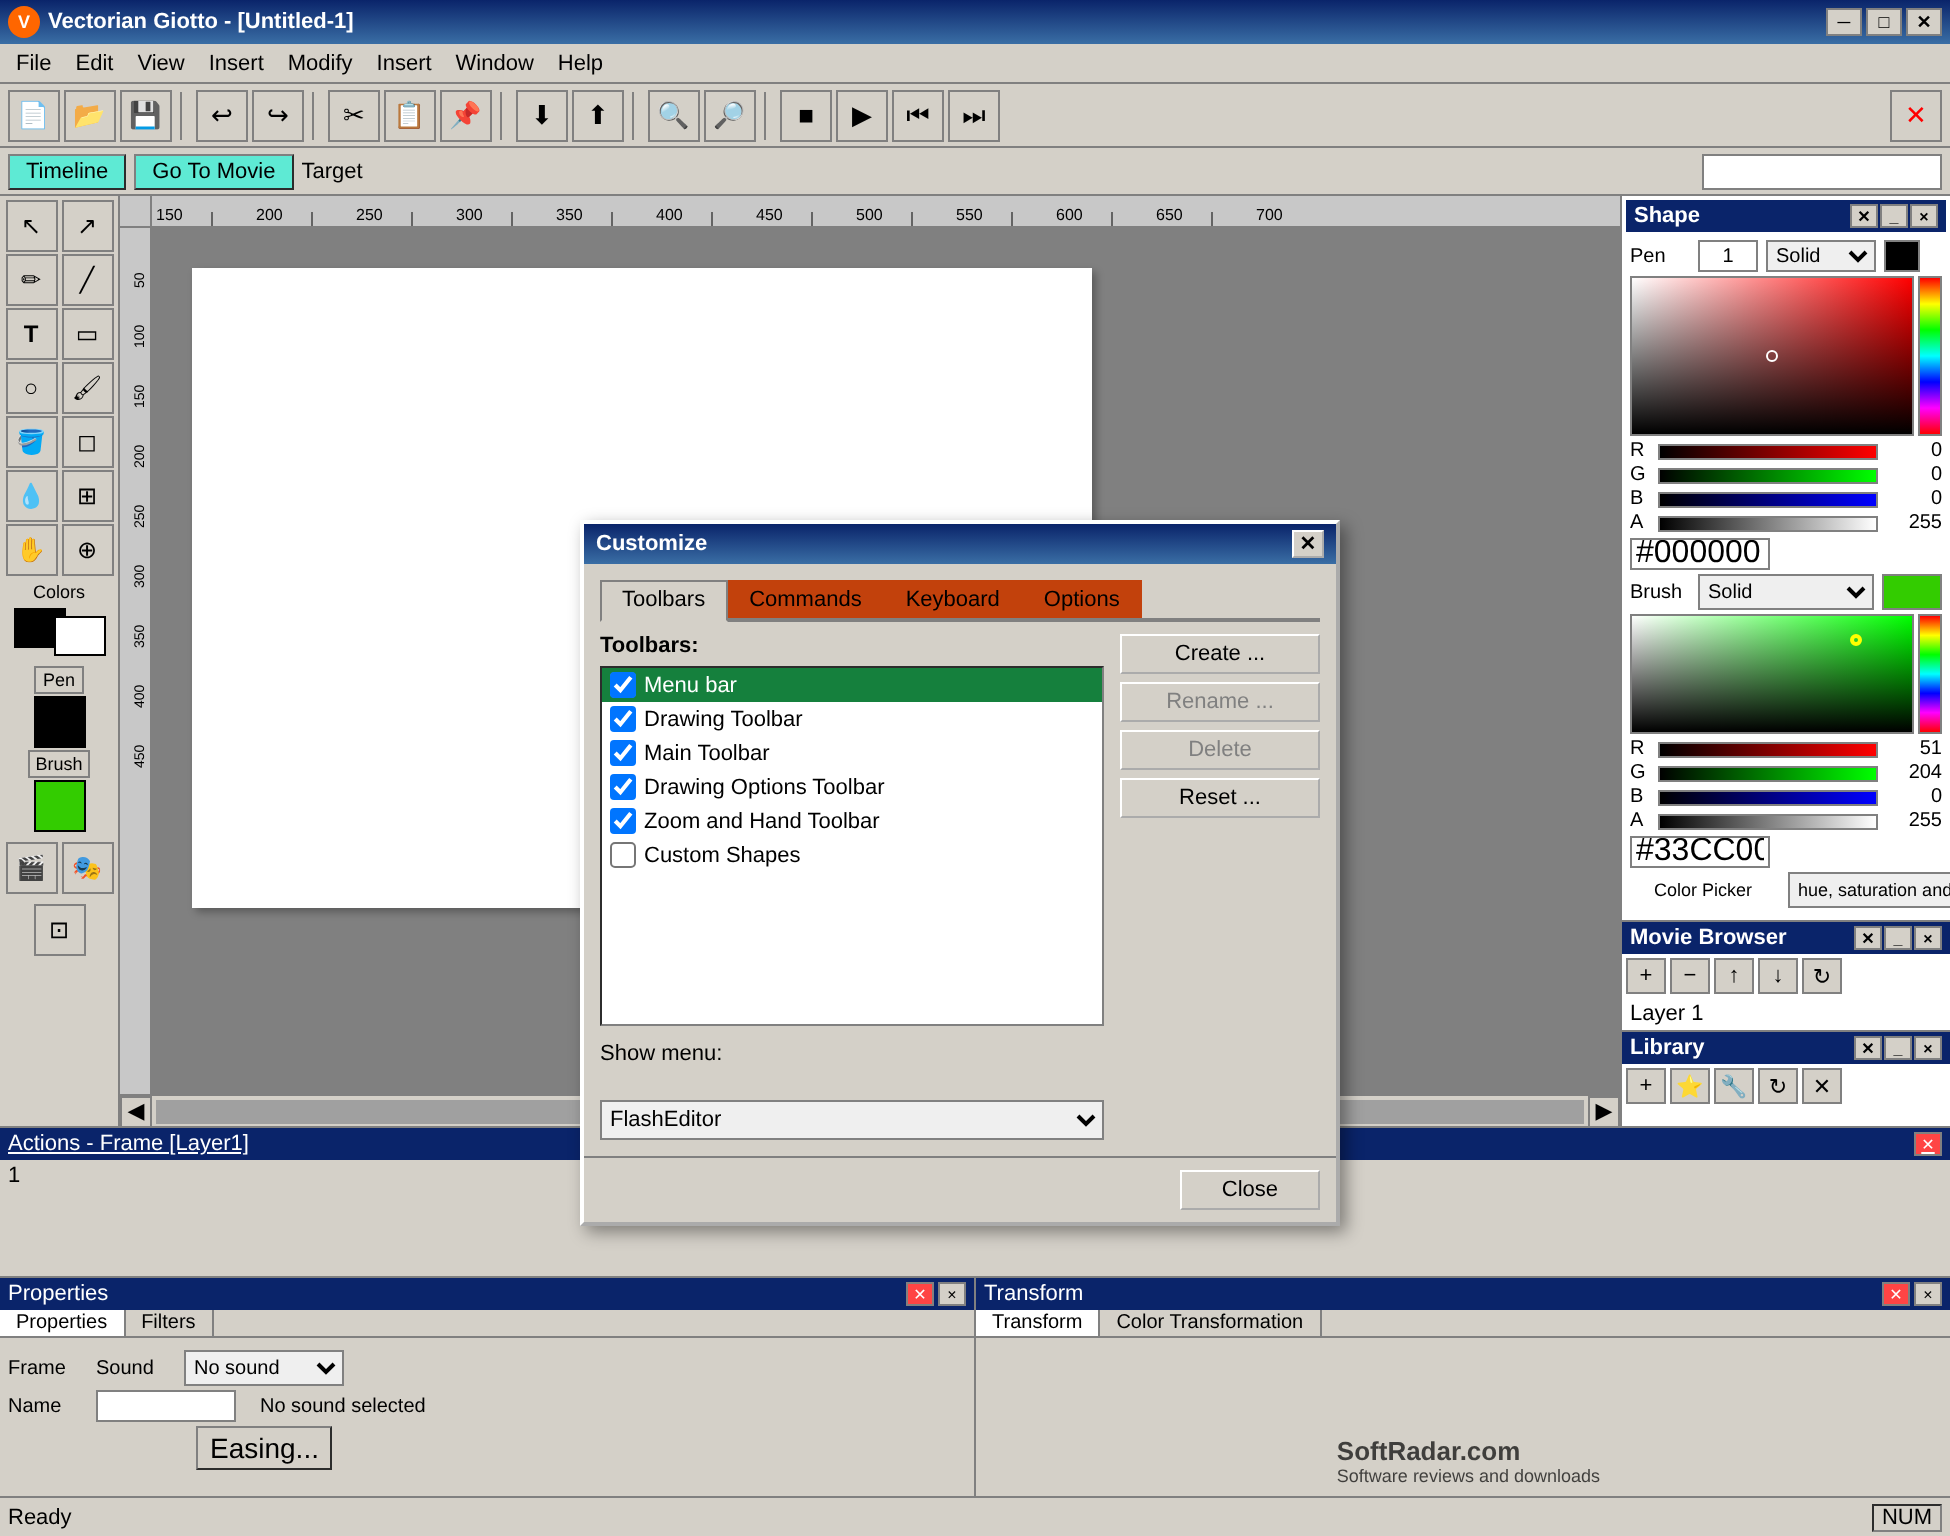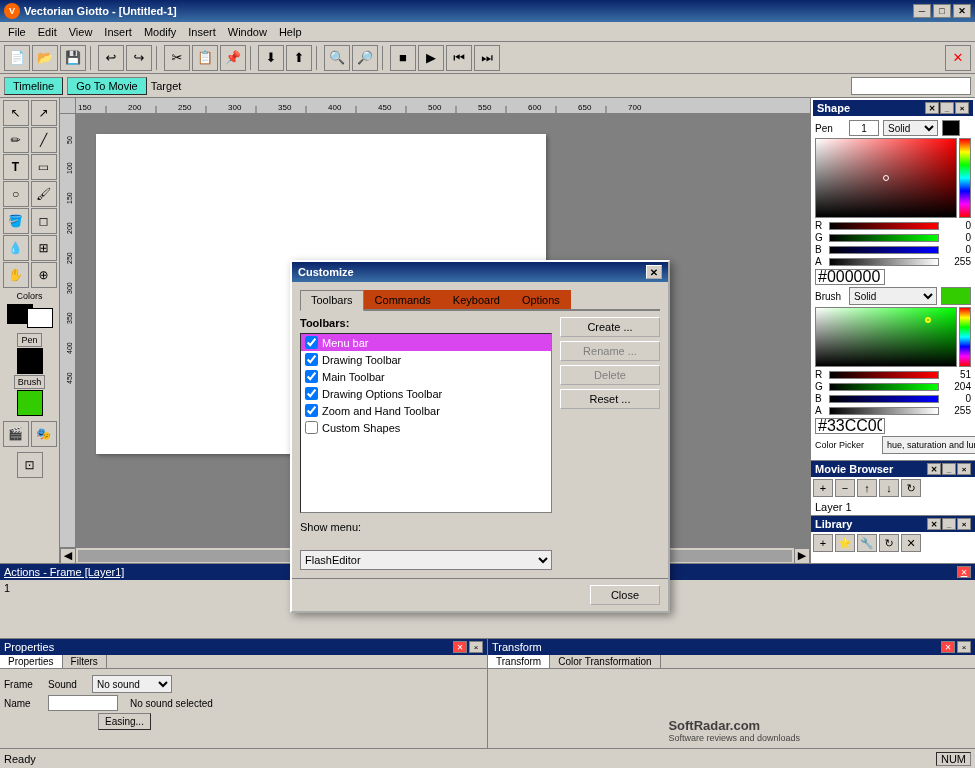--- a/index.html
+++ b/index.html
@@ -68,21 +68,21 @@
     .shape-color-box { width: 18px; height: 16px; background: #000; border: 1px solid #808080; }
     .rgba-row { display: flex; align-items: center; gap: 2px; margin: 1px 0; }
     .rgba-label { font-size: 10px; width: 12px; }
     .rgba-val { font-size: 10px; width: 30px; text-align: right; }
     .hex-row { display: flex; align-items: center; gap: 2px; margin: 2px 0; }
     .hex-input { width: 70px; height: 16px; border: 1px solid #808080; font-size: 16px; padding: 0 2px; }
 
     .brush-row { display: flex; align-items: center; gap: 4px; margin: 2px 0; }
     .brush-select { height: 18px; font-size: 10px; border: 1px solid #808080; flex: 1; }
     .brush-color { width: 30px; height: 18px; background: #33cc00; border: 1px solid #808080; }
-    .cpicker-row { display: flex; align-items: center; gap: 18px; margin: 2px 0; }
+    .cpicker-row { display: flex; align-items: center; gap: 18px; margin: 2px 12px; }
     .cpicker-select { height: 18px; font-size: 9px; border: 1px solid #808080; flex: 1; }
 
     
     #movie-panel { border-bottom: 1px solid #808080; }
     .movie-toolbar { display: flex; align-items: center; gap: 2px; padding: 2px; }
     .movie-tb-btn { width: 20px; height: 18px; background: #d4d0c8; border: 1px solid #808080; display: flex; align-items: center; justify-content: center; font-size: 11px; cursor: pointer; }
     .movie-content { padding: 2px 4px; font-size: 11px; }
 
     
     #library-panel { flex: 1; }
@@ -96,21 +96,21 @@
     #actions-content { padding: 2px 4px; font-size: 11px; }
     #bottom-panels { display: flex; flex: 1; }
     #properties-panel { flex: 1; border-right: 1px solid #808080; }
     #transform-panel { flex: 1; }
     .bottom-panel-header { background: #0a246a; color: #fff; font-size: 11px; padding: 2px 4px; display: flex; align-items: center; justify-content: space-between; }
     .bottom-panel-content { padding: 4px; }
     .prop-row { display: flex; align-items: center; gap: 4px; margin: 2px 0; }
     .prop-label { font-size: 10px; width: 40px; }
     .prop-input { width: 70px; height: 16px; border: 1px solid #808080; font-size: 10px; }
     .prop-select { height: 18px; font-size: 10px; border: 1px solid #808080; width: 80px; }
-    .prop-btn { padding: 2px 6px; background: #d4d0c8; border: 1px outset #808080; font-size: 10px; cursor: pointer; }
+    .prop-btn { padding: 2px 6px; background: #d4d0c8; border: 1px outset #808080; font-size: 14px; cursor: pointer; }
     .tab-row { display: flex; border-bottom: 1px solid #808080; }
     .tab-item { padding: 1px 8px; font-size: 10px; cursor: pointer; border-right: 1px solid #808080; }
     .tab-item.active { background: #fff; }
 
     
     #statusbar { height: 20px; background: #d4d0c8; border-top: 1px solid #808080; display: flex; align-items: center; padding: 0 4px; justify-content: space-between; font-size: 11px; }
     .status-right { display: flex; gap: 8px; }
     .status-badge { background: #d4d0c8; border: 1px inset #808080; padding: 0 4px; font-size: 11px; }
     #customize-dialog { pointer-events: all; background: #d4d0c8; border: 2px outset #fff; width: 380px; position: absolute; top: 260px; left: 290px; box-shadow: 3px 3px 8px rgba(0,0,0,0.4); }
     .dialog-titlebar { background: linear-gradient(to bottom, #0a246a, #3a6ea5); color: #fff; padding: 3px 6px; display: flex; align-items: center; justify-content: space-between; font-weight: bold; font-size: 11px; }
@@ -118,21 +118,21 @@
     .dialog-content { padding: 8px; }
     .dialog-tabs { display: flex; border-bottom: 2px solid #808080; margin-bottom: 6px; }
     .dialog-tab { padding: 3px 10px; font-size: 11px; cursor: pointer; border: 1px solid transparent; border-bottom: none; background: #c2410c; }
     .dialog-tab.active { background: #d4d0c8; border-color: #808080; border-bottom: 1px solid #d4d0c8; margin-bottom: -2px; }
     .dialog-body { display: flex; gap: 8px; }
     .dialog-left { flex: 1; }
     .dialog-right { width: 100px; display: flex; flex-direction: column; gap: 4px; }
     .toolbars-label { font-size: 11px; font-weight: bold; margin-bottom: 4px; }
     .toolbars-list { border: 1px inset #808080; background: #fff; height: 180px; overflow-y: auto; }
     .toolbar-item { padding: 2px 4px; font-size: 11px; display: flex; align-items: center; gap: 4px; cursor: pointer; }
-    .toolbar-item.selected { background: #d946ef; color: #fff; }
+    .toolbar-item.selected { background: #15803d; color: #fff; }
     .toolbar-item input[type=checkbox] { margin: 0; }
     .dialog-btn { padding: 3px 0; background: #d4d0c8; border: 1px outset #fff; font-size: 11px; cursor: pointer; width: 100%; text-align: center; }
     .dialog-btn:disabled, .dialog-btn.disabled { color: #808080; }
     .show-menu-section { margin-top: 8px; font-size: 11px; }
     .show-menu-label { margin-bottom: 17px; }
     .show-menu-select { width: 100%; height: 20px; font-size: 11px; border: 1px solid #808080; }
     .dialog-footer { padding: 6px 8px; display: flex; justify-content: flex-end; border-top: 1px solid #808080; }
     .close-btn-main { padding: 3px 20px; background: #d4d0c8; border: 1px outset #fff; font-size: 11px; cursor: pointer; }
 
     

